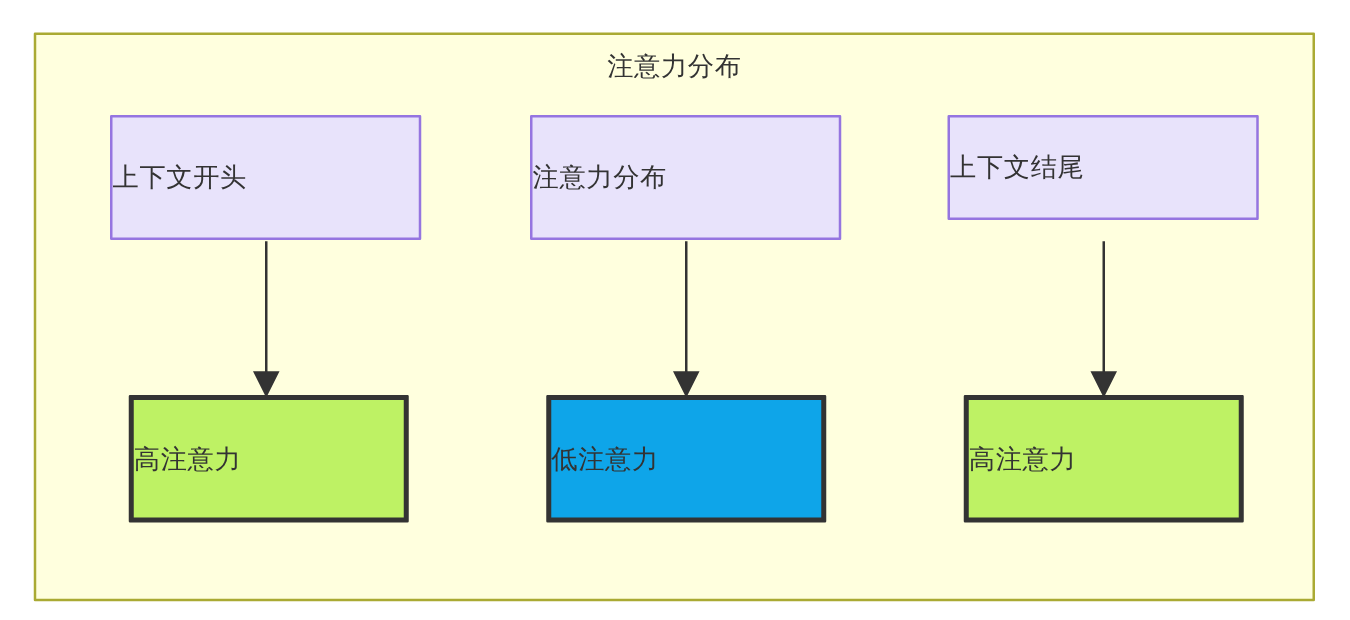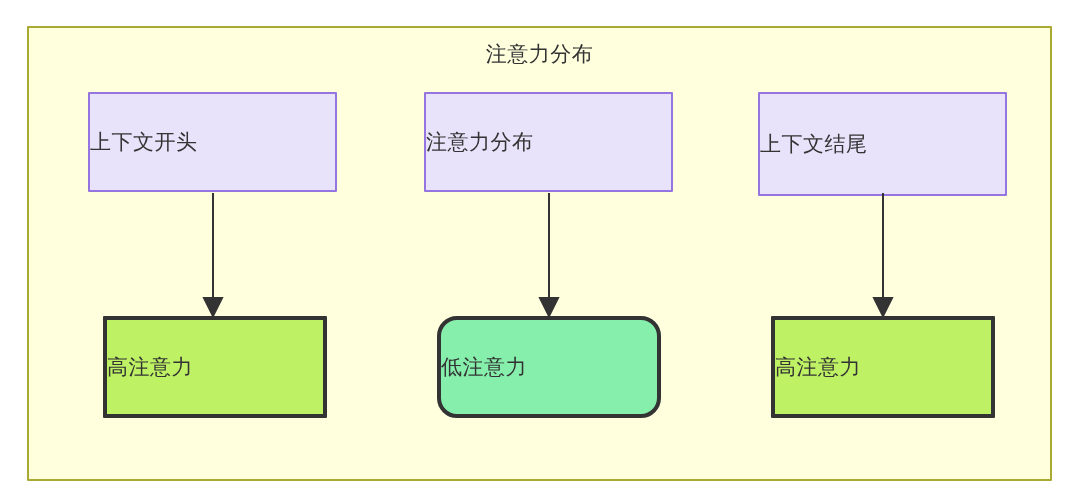--- a/index.html
+++ b/index.html
@@ -69,22 +69,21 @@
   .node.result {
     border: 4px solid #333333;
     border-radius: 1px;
   }
 
   .node.result.high {
     background: #bef264;
   }
 
   .node.result.low {
-    background: #86efac;
-    border-radius: 20px;
+    background: #0ea5e9;
   }
 
   
   #edges {
     position: absolute;
     left: 0;
     top: 0;
     width: 1080px;
     height: 496px;
     pointer-events: none;
@@ -100,21 +99,21 @@
   </div>
 
   <div class="node source" style="left:88px; top:92px; width:249px; height:100px;">
     <span>上下文开头</span>
   </div>
 
   <div class="node source" style="left:424px; top:92px; width:249px; height:100px;">
     <span>注意力分布</span>
   </div>
 
-  <div class="node source" style="left:758px; top:92px; width:249px; height:104px;">
+  <div class="node source" style="left:758px; top:92px; width:249px; height:84px;">
     <span>上下文结尾</span>
   </div>
 
   <div class="node result high" style="left:103px; top:316px; width:224px; height:102px;">
     <span>高注意力</span>
   </div>
 
   <div class="node result low" style="left:437px; top:316px; width:224px; height:102px;">
     <span>低注意力</span>
   </div>

